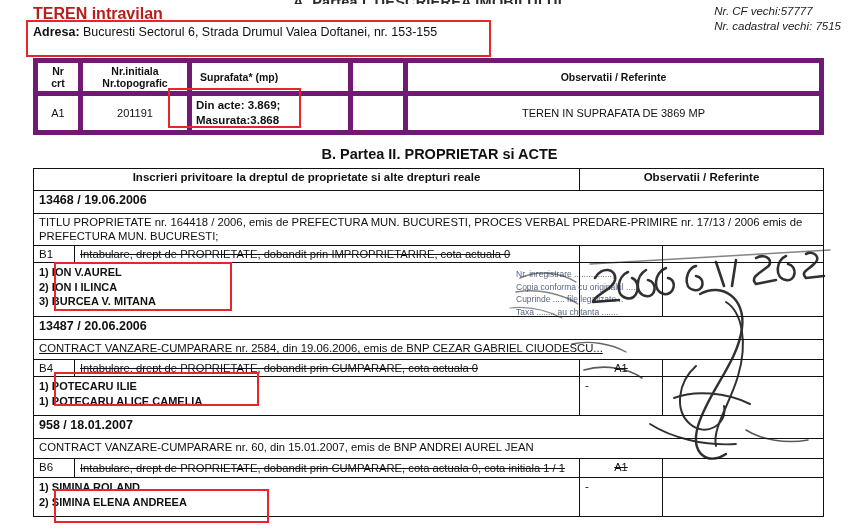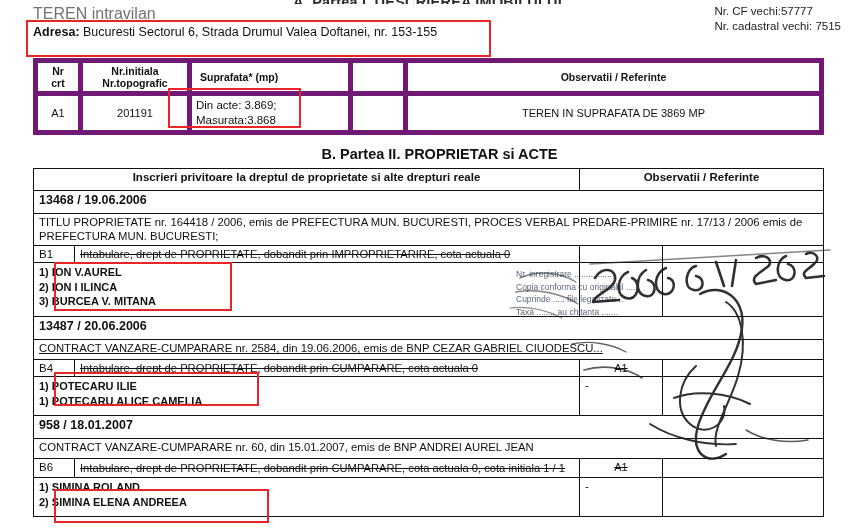--- a/index.html
+++ b/index.html
@@ -32,31 +32,32 @@
     color: #2b2b2b;
     letter-spacing: .2px;
     overflow: hidden;
     height: 10px;
   }
 
   .teren-title {
     position: absolute;
     left: 33px; top: 5px;
     font-size: 16px;
-    font-weight: normal;
-    color: #737373;
+    font-weight: bold;
+    color: #b91c1c;
   }
 
   .cf-block {
     position: absolute;
     right: 14px; top: 4px;
     text-align: left;
     font-size: 11.5px;
     line-height: 15px;
     color: #222;
+    font-style: italic;
   }
 
   
   .address {
     position: absolute;
     left: 33px; top: 24px;
     width: 449px;
     font-size: 12.5px;
     line-height: 16px;
     color: #111;
@@ -88,21 +89,21 @@
     text-align: center;
     font-size: 10.5px;
     line-height: 12px;
   }
   .tblA td { height: 30px; }
   .a-c1 { width: 32px; text-align: center; }
   .a-c2 { width: 96px; text-align: center; }
   .a-c3 { width: 144px; }
   .a-c4 { width: 42px; }
   .a-c5 { text-align: center; }
-  .supraf-cell { line-height: 15px; padding-left: 8px; font-size: 11.5px; }
+  .supraf-cell { line-height: 15px; padding-left: 8px; font-size: 11.5px; font-weight: bold; }
 
   
   .partea2 {
     position: absolute;
     left: 12px; top: 146px;
     width: 855px;
     text-align: center;
     font-weight: bold;
     font-size: 14.5px;
     color: #111;

